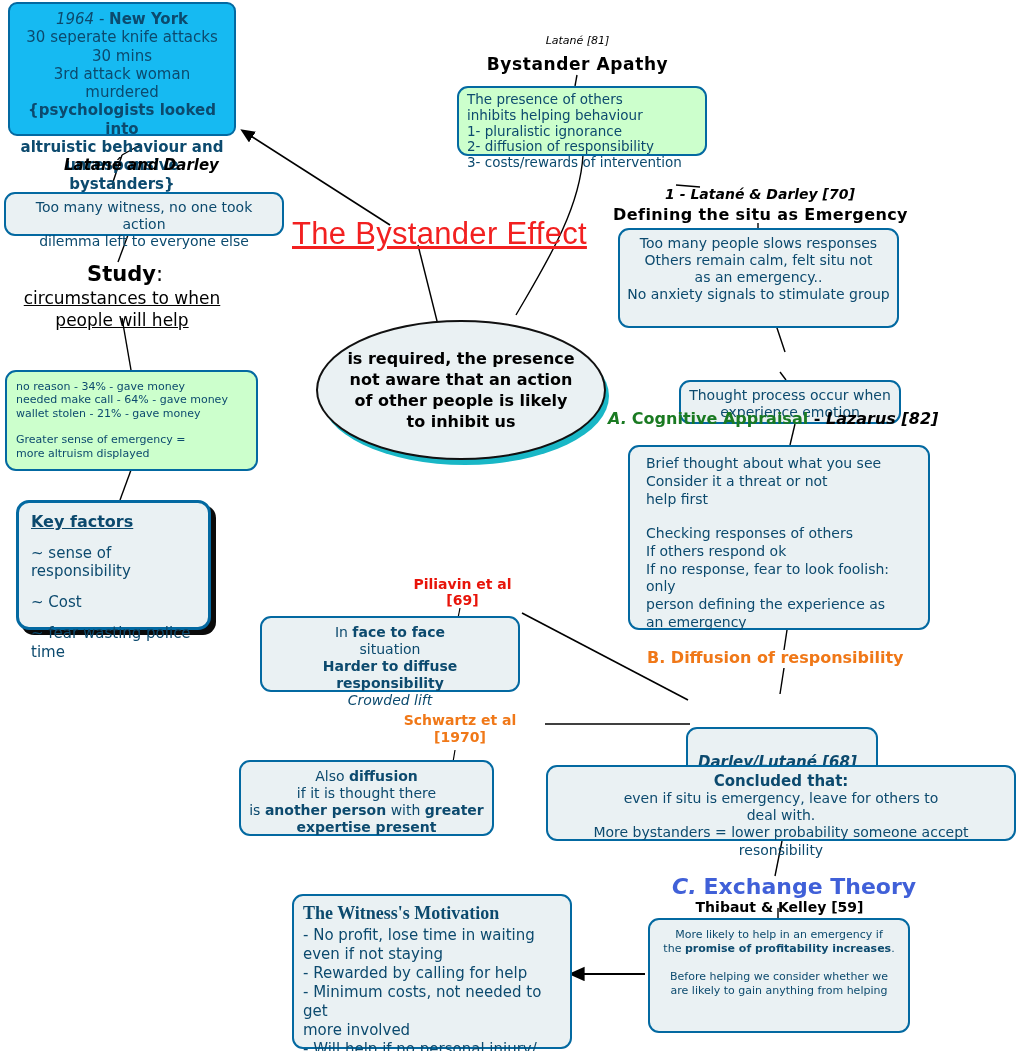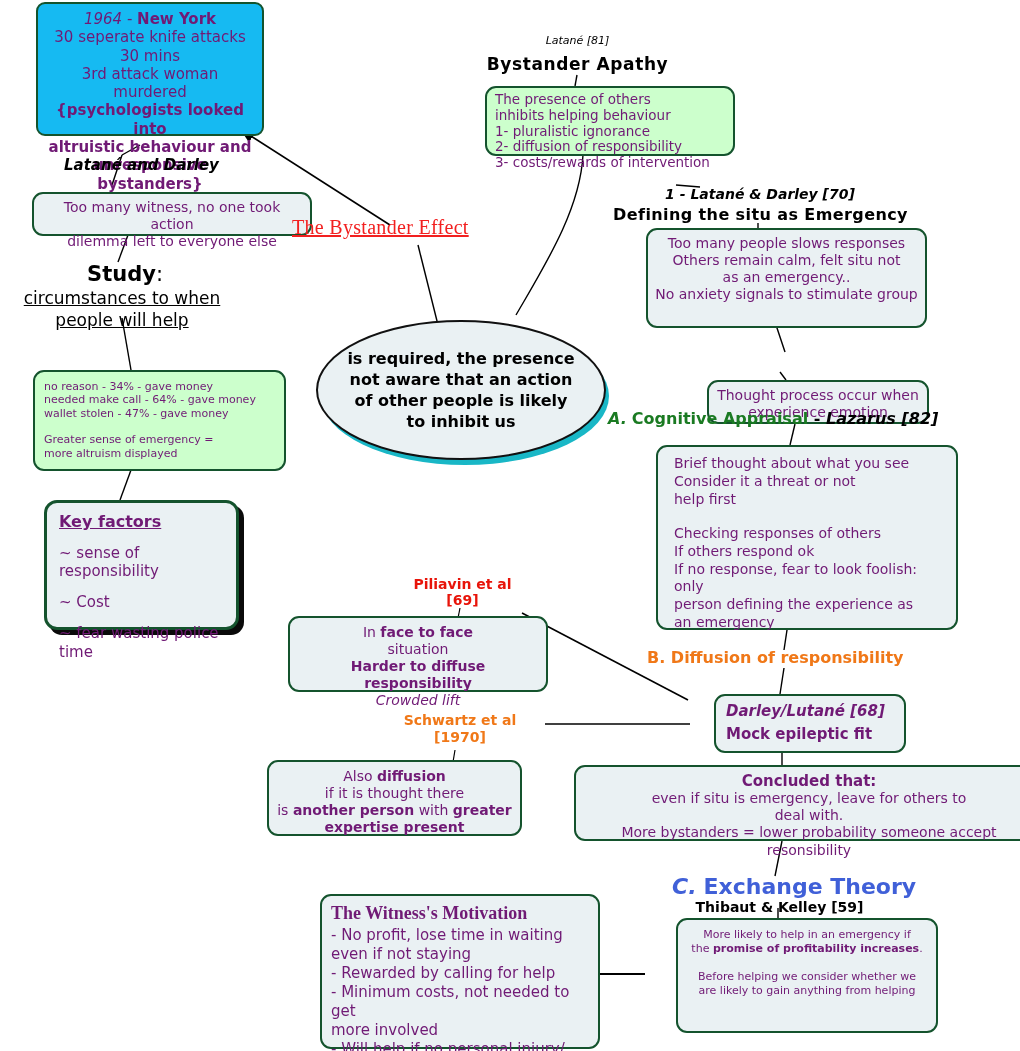--- a/index.html
+++ b/index.html
@@ -9,28 +9,27 @@
     position:relative;
     background:#ffffff;
     font-family:"DejaVu Sans", sans-serif;
     overflow:hidden;
   }
   #canvas { position:absolute; left:0; top:0; width:1020px; height:1051px; }
   svg.wires { position:absolute; left:0; top:0; width:1020px; height:1051px; pointer-events:none; z-index:1; }
 
   .box {
     position:absolute;
-    border:2px solid #14532d;
+    border:2px solid #0369a1;
     border-radius:11px;
     background:#eaf1f3;
-    color:#701a75;
+    color:#0c4a6e;
     padding:5px 8px;
     line-height:1.22;
     z-index:2;
-    margin-left:28px;
   }
   .box.green { background:#ccffcc; }
   .box.cyan  { background:#16baf2; border-radius:9px; }
   .box.shadowed { border-width:3px; box-shadow:5px 5px 0 #0a0a0a; border-radius:13px; }
 
   .lbl { position:absolute; z-index:3; white-space:nowrap; color:#000; }
 
   .ellipse {
     position:absolute;
     border:2px solid #111;
@@ -56,23 +55,23 @@
   .t17 { font-size:17px; }
   .t19 { font-size:15px; }
 
   .comic { font-family:"DejaVu Sans", sans-serif; }
   .crimson{ color:#e8140a; }
   .orange { color:#f07818; }
   .green-t{ color:#1a7a22; }
   .blue-t { color:#4060d8; }
 
   .title-red {
-    color:#f22020; font-size:20px; font-weight:normal;
+    color:#f22020; font-size:31px; font-weight:normal;
     text-decoration:underline; letter-spacing:0.3px;
-    font-family:Liberation Serif, serif;
+    font-family:Liberation Sans, sans-serif;
   }
   .nowrap{ white-space:nowrap; }
 </style>
 </head>
 <body>
 
 <div id="canvas">
 
   <svg class="wires" viewBox="0 0 1020 1051">
     <defs>
@@ -149,21 +148,21 @@
     <div style="font-size:21px;">
       <span class="b">Study</span><span>:</span>
     </div>
   </div>
   <div class="lbl c t17 u" style="left:22px; top:288px; width:200px;">circumstances to when</div>
   <div class="lbl c t17 u" style="left:22px; top:310px; width:200px;">people will help</div>
 
   <div class="box green l t13" style="left:5px; top:370px; width:253px; height:101px; padding:8px 9px;">
     <div>no reason - 34% - gave money</div>
     <div>needed make call - 64% - gave money</div>
-    <div>wallet stolen - 47% - gave money</div>
+    <div>wallet stolen - 21% - gave money</div>
     <div style="height:13px;"></div>
     <div>Greater sense of emergency =</div>
     <div>more altruism displayed</div>
   </div>
 
   <div class="box shadowed l t15" style="left:16px; top:500px; width:195px; height:130px; padding:9px 12px;">
     <div class="b u t16" style="margin-bottom:12px;">Key factors</div>
     <div style="margin-bottom:13px;">~ sense of responsibility</div>
     <div style="margin-bottom:13px;">~ Cost</div>
     <div>~ fear wasting police time</div>
@@ -215,21 +214,21 @@
     <div style="height:16px;"></div>
     <div>Checking responses of others</div>
     <div>If others respond ok</div>
     <div>If no response, fear to look foolish: only</div>
     <div>person defining the experience as</div>
     <div>an emergency</div>
   </div>
 
   <div class="lbl b t16 orange" style="left:647px; top:648px;">B. Diffusion of responsibility</div>
 
-  <div class="box l" style="left:686px; top:694px; width:192px; height:59px; padding:6px 10px;">
+  <div class="box l" style="left:686px; top:727px; width:192px; height:59px; padding:24px 10px;">
     <div class="b i t15">Darley/Lutané [68]</div>
     <div class="b t19" style="margin-top:5px;">Mock epileptic fit</div>
   </div>
 
   <div class="box c t14" style="left:546px; top:765px; width:470px; height:76px; padding:5px 6px;">
     <div class="b t15">Concluded that:</div>
     <div>even if situ is emergency, leave for others to</div>
     <div>deal with.</div>
     <div>More bystanders = lower probability someone accept resonsibility</div>
   </div>

